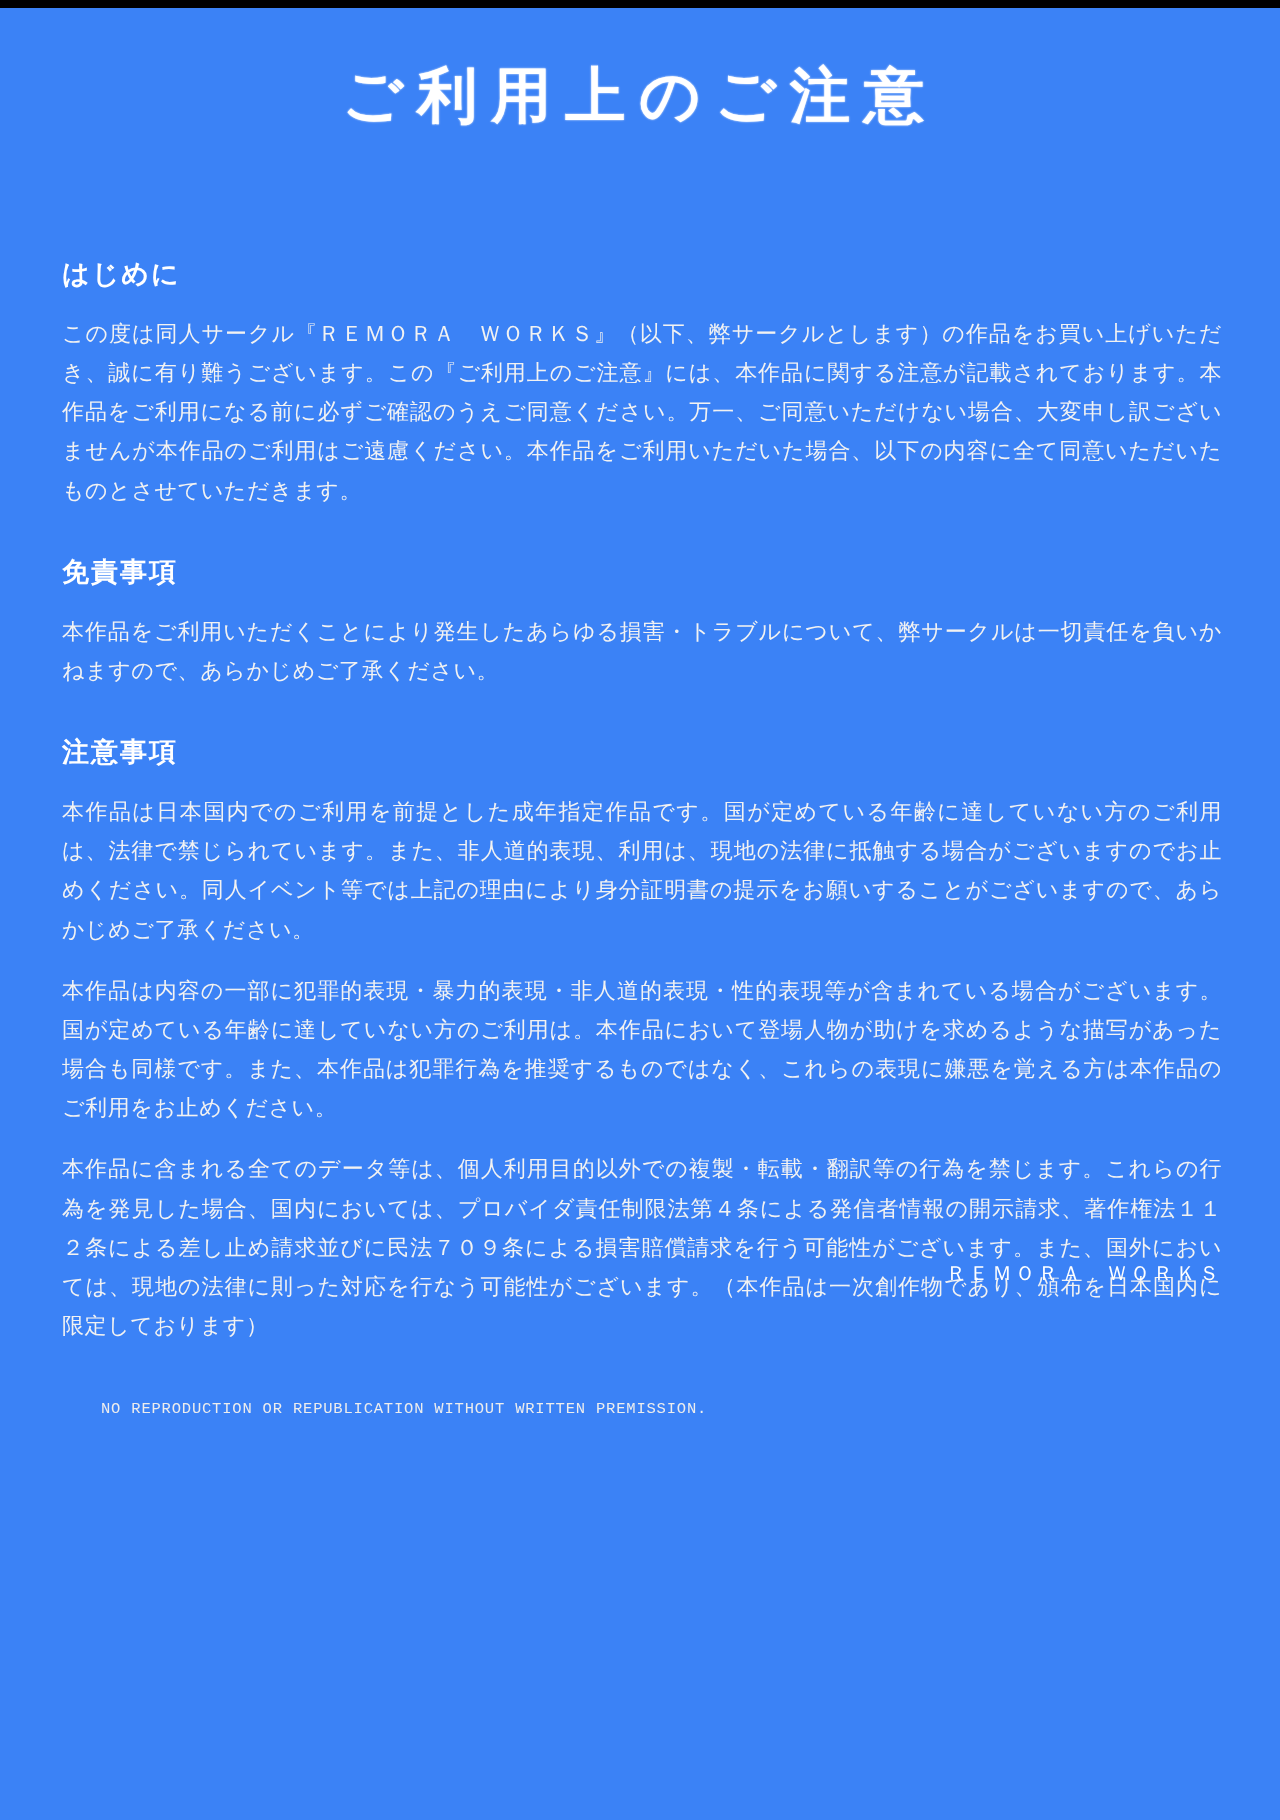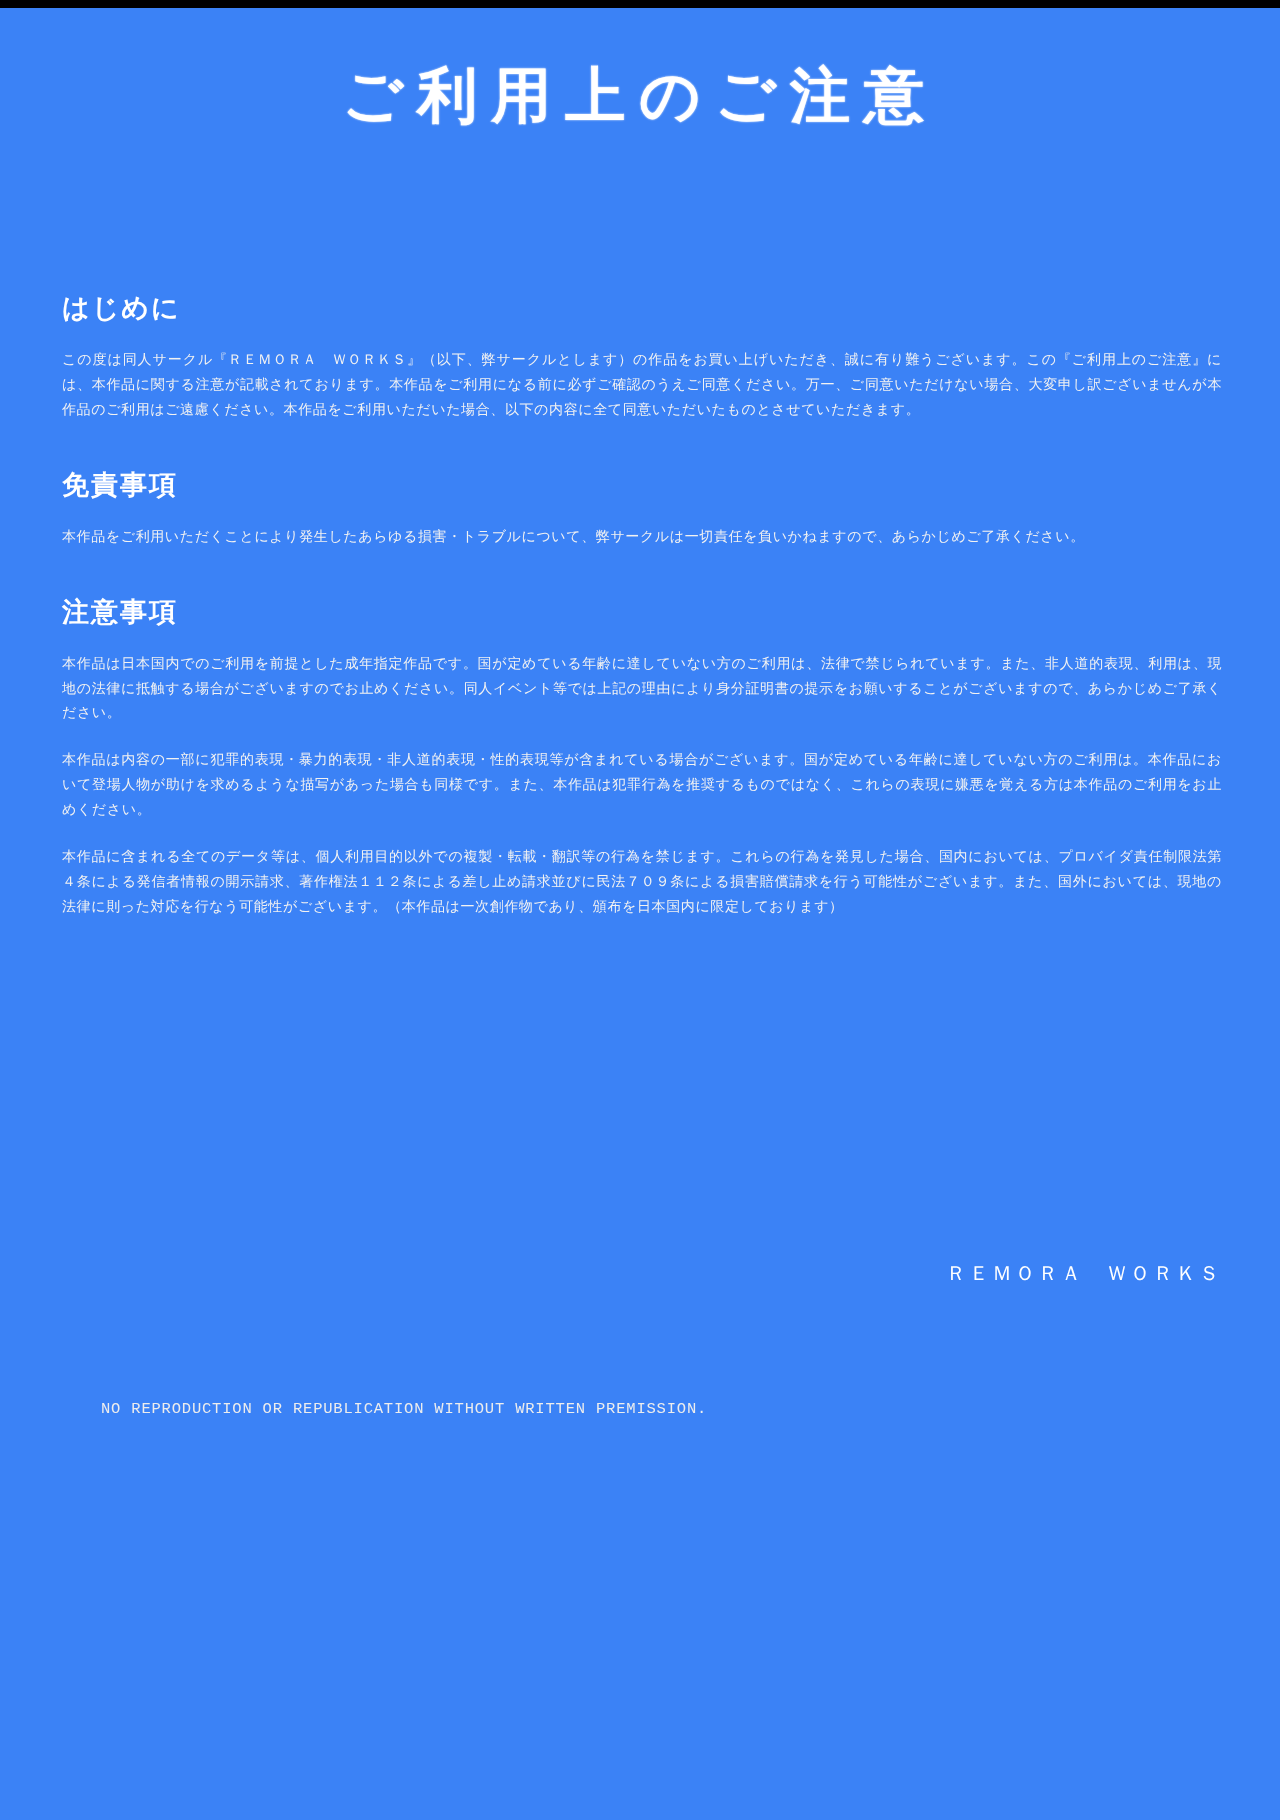--- a/index.html
+++ b/index.html
@@ -33,34 +33,33 @@
     letter-spacing: 14px;
     font-weight: bold;
     color: #ffffff;
     text-shadow: 0 0 2px #ffffff;
   }
   .content {
     position: absolute;
     left: 62px;
     top: 248px;
     width: 1160px;
-    margin-top: 34px;
   }
   h2.section {
     font-size: 27px;
     font-weight: bold;
     margin: 0 0 22px 0;
     letter-spacing: 2px;
     color: #ffffff;
   }
   .section-block {
     margin-bottom: 44px;
   }
   p.para {
-    font-size: 14px;
+    font-size: 22px;
     line-height: 1.78;
     margin: 0 0 22px 0;
     text-align: justify;
     letter-spacing: 0.6px;
     color: #f2f2f2;
   }
   p.para:last-child { margin-bottom: 0; }
   .signature {
     position: absolute;
     left: 62px;

